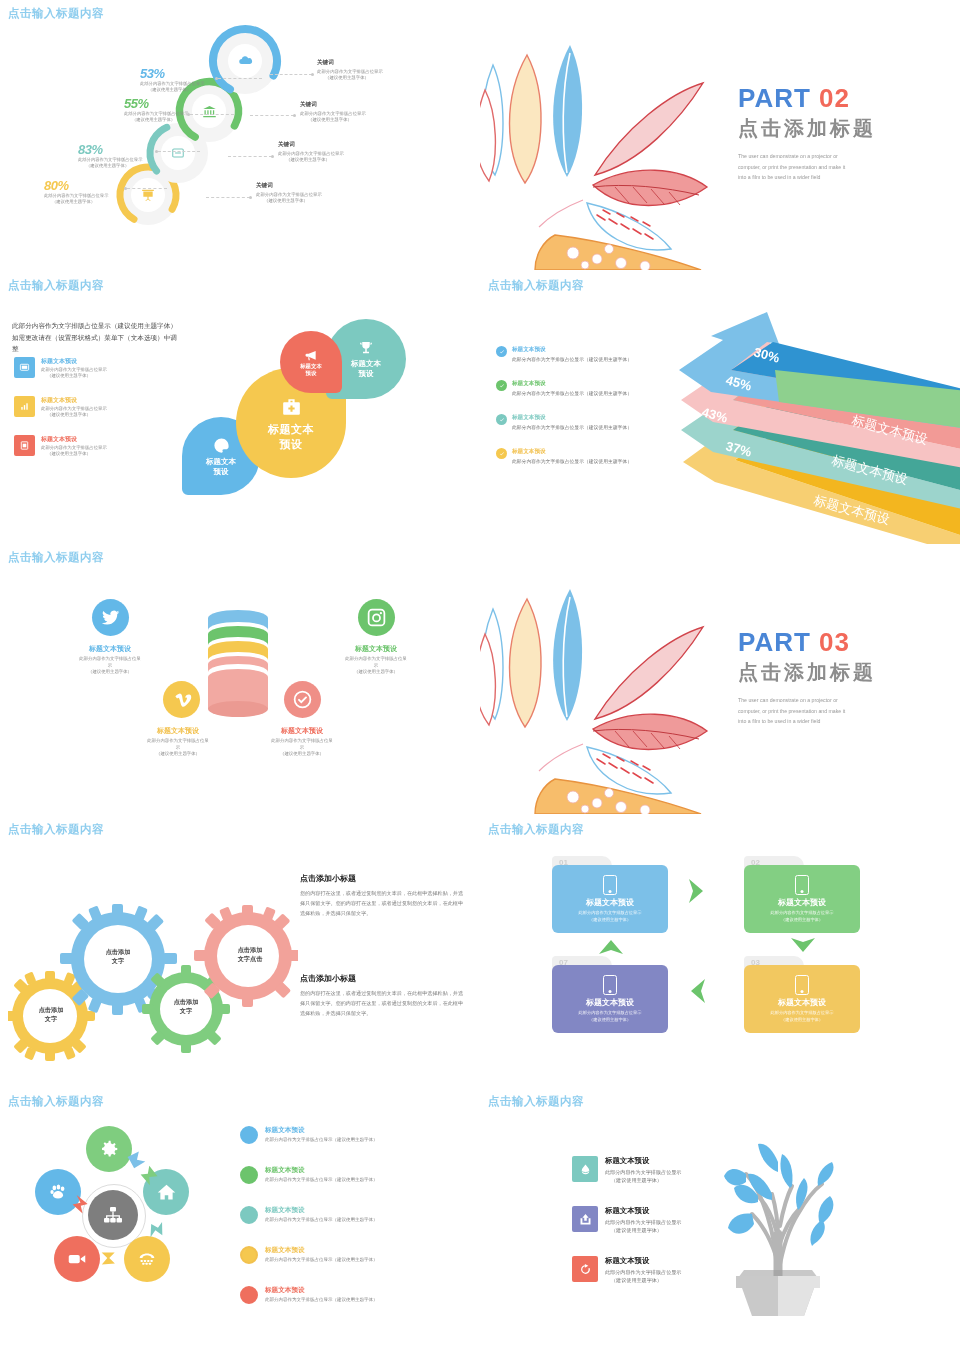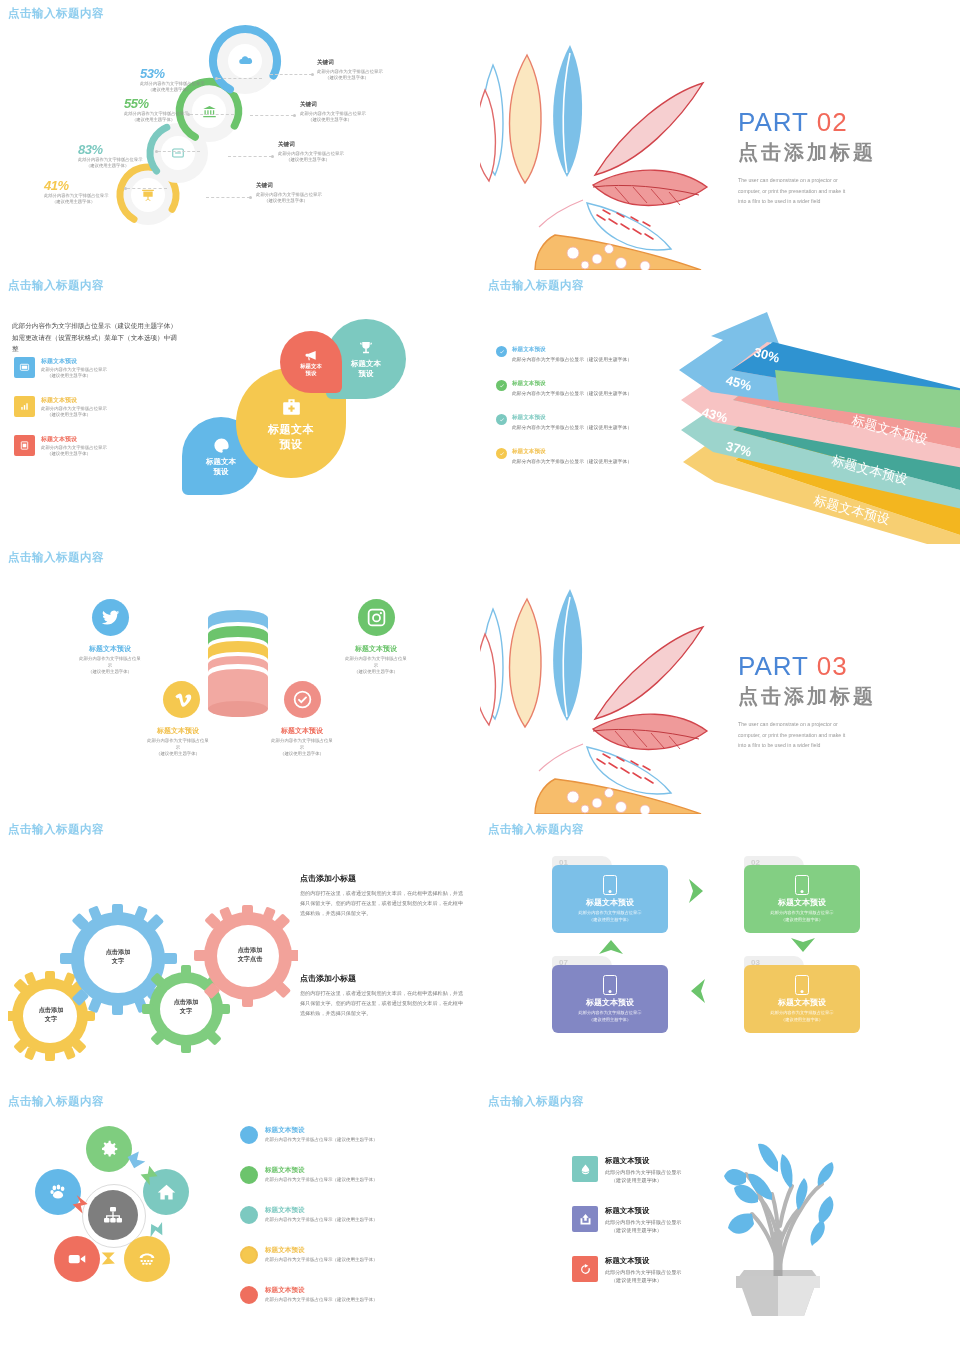--- a/index.html
+++ b/index.html
@@ -26,21 +26,21 @@
   .ring{position:absolute;border-radius:50%;}
   .ring-bg{background:#f4f4f4;}
   .ring-ico{position:absolute;border-radius:50%;background:#fff;display:flex;align-items:center;justify-content:center;}
   .kw{position:absolute;}
   .kw .k{font-size:5.6px;font-weight:bold;color:#4b4b4b;margin-bottom:2px;}
   .dots{position:absolute;border-top:1px dashed #cfcfcf;}
   .dotmark{position:absolute;width:3px;height:3px;border-radius:50%;background:#c9c9c9;}
 
   
   #s2{left:480px;top:0;width:480px;height:272px;}
-  .part-no{font-size:26px;font-weight:normal;letter-spacing:1px;line-height:1;margin-top:24px;}
+  .part-no{font-size:26px;font-weight:bold;letter-spacing:1px;line-height:1;}
   .part-no .w1{color:#4a86d6;} .part-no .w2{color:#f2695a;}
   .part-cn{font-size:20px;font-weight:bold;color:#8d8d8d;letter-spacing:3px;margin-top:4px;}
   .part-desc{font-size:5.2px;line-height:2.05;color:#9a9a9a;margin-top:9px;width:175px;}
 
   
   #s3{left:0;top:272px;width:480px;height:272px;}
   .venn-txt{position:absolute;font-size:6.6px;line-height:1.75;color:#4a4a4a;width:205px;}
   .ic-row{position:absolute;display:flex;gap:6px;}
   .ic-sq{width:21px;height:21px;border-radius:2px;display:flex;align-items:center;justify-content:center;flex:none;}
   .ic-sq svg{width:11px;height:11px;fill:#fff;}
@@ -160,21 +160,21 @@
     <div class="pct" style="position:relative;color:#6cc46c;">55%</div>
     <div class="lbl">此部分内容作为文字排版占位显示</div>
     <div class="lbl" style="margin-left:8px;">（建议使用主题字体）</div>
   </div>
   <div class="pct-block" style="left:78px;top:142px;">
     <div class="pct" style="position:relative;color:#7cc9c0;">83%</div>
     <div class="lbl">此部分内容作为文字排版占位显示</div>
     <div class="lbl" style="margin-left:8px;">（建议使用主题字体）</div>
   </div>
   <div class="pct-block" style="left:44px;top:178px;">
-    <div class="pct" style="position:relative;color:#f5c84f;">41%</div>
+    <div class="pct" style="position:relative;color:#f5c84f;">80%</div>
     <div class="lbl">此部分内容作为文字排版占位显示</div>
     <div class="lbl" style="margin-left:8px;">（建议使用主题字体）</div>
   </div>
 
   <div class="dots" style="left:218px;top:78px;width:44px;"></div>
   <div class="dotmark" style="left:215px;top:77px;"></div>
   <div class="dots" style="left:190px;top:114px;width:44px;"></div>
   <div class="dotmark" style="left:187px;top:113px;"></div>
   <div class="dots" style="left:158px;top:151px;width:42px;"></div>
   <div class="dotmark" style="left:155px;top:150px;"></div>

